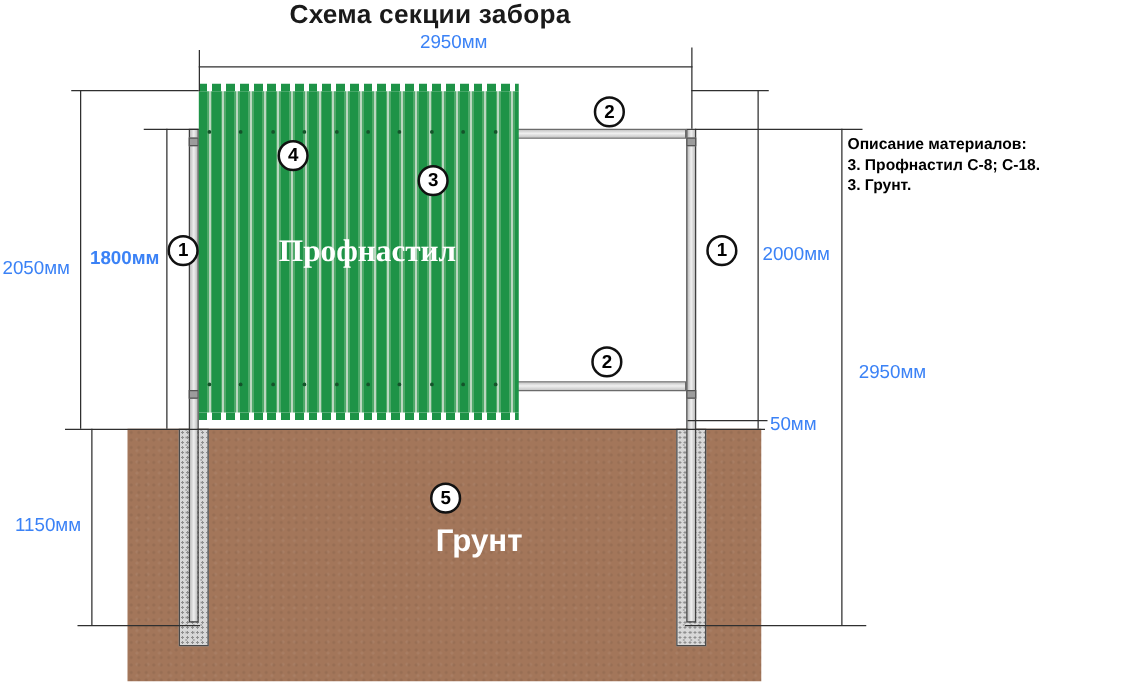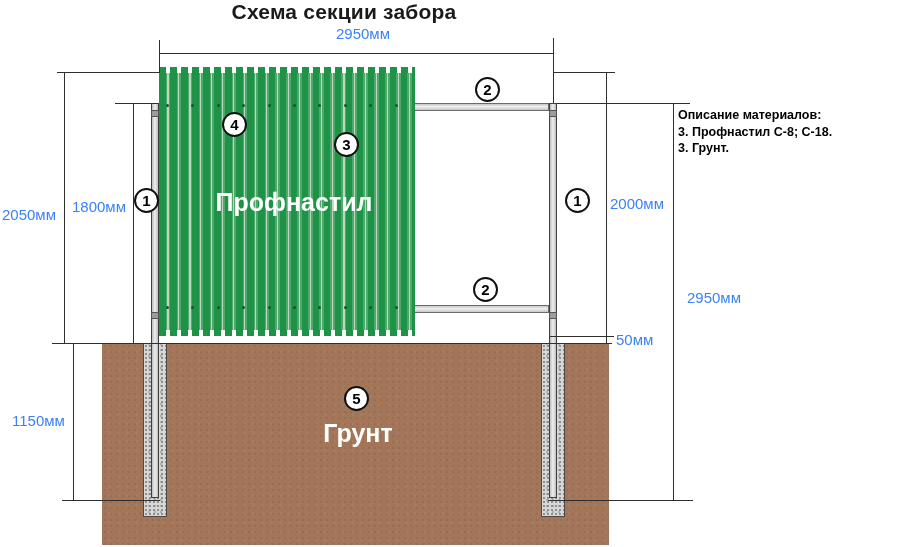--- a/index.html
+++ b/index.html
@@ -127,36 +127,36 @@
   <div class="abs hline" style="left:556px;top:103px;width:134px;"></div>
   <div class="abs vline" style="left:673px;top:103px;height:397px;"></div>
   <div class="abs hline" style="left:52px;top:343px;width:560px;"></div>
   <div class="abs hline" style="left:550px;top:336px;width:64px;"></div>
   <div class="abs hline" style="left:62px;top:500px;width:98px;"></div>
   <div class="abs vline" style="left:73px;top:343px;height:157px;"></div>
   <div class="abs hline" style="left:548px;top:500px;width:145px;"></div>
 
   <div class="abs dim-label" style="left:318px;top:25px;width:90px;text-align:center;">2950мм</div>
   <div class="abs dim-label" style="left:2px;top:206px;">2050мм</div>
-  <div class="abs dim-label" style="left:72px;top:198px;">1800мм</div>
+  <div class="abs dim-label" style="left:72px;top:198px;font-weight:bold;">1800мм</div>
   <div class="abs dim-label" style="left:12px;top:412px;">1150мм</div>
   <div class="abs dim-label" style="left:610px;top:195px;">2000мм</div>
   <div class="abs dim-label" style="left:687px;top:289px;">2950мм</div>
   <div class="abs dim-label" style="left:616px;top:331px;">50мм</div>
 
   <div class="abs callout" style="left:134px;top:188px;">1</div>
   <div class="abs callout" style="left:565px;top:188px;">1</div>
   <div class="abs callout" style="left:475px;top:77px;">2</div>
   <div class="abs callout" style="left:473px;top:277px;">2</div>
   <div class="abs callout" style="left:334px;top:132px;">3</div>
   <div class="abs callout" style="left:222px;top:112px;">4</div>
   <div class="abs callout" style="left:344px;top:386px;">5</div>
 
-  <div class="abs big-label" style="left:204px;top:188px;width:180px;">Профнастил</div>
-  <div class="abs big-label" style="left:298px;top:419px;width:120px;">Грунт</div>
+  <div class="abs big-label" style="left:204px;top:188px;width:180px;font-family:Liberation Serif, serif;">Профнастил</div>
+  <div class="abs big-label" style="left:298px;top:419px;width:120px;text-align:right;">Грунт</div>
 
   <div class="abs title">Схема секции забора</div>
 
   <div class="abs materials">
     <div class="head">Описание материалов:</div>
     <div>
         <div class="item">3. Профнастил С-8; С-18.</div>
         <div class="item">3. Грунт.</div>
       </div>
   </div>

